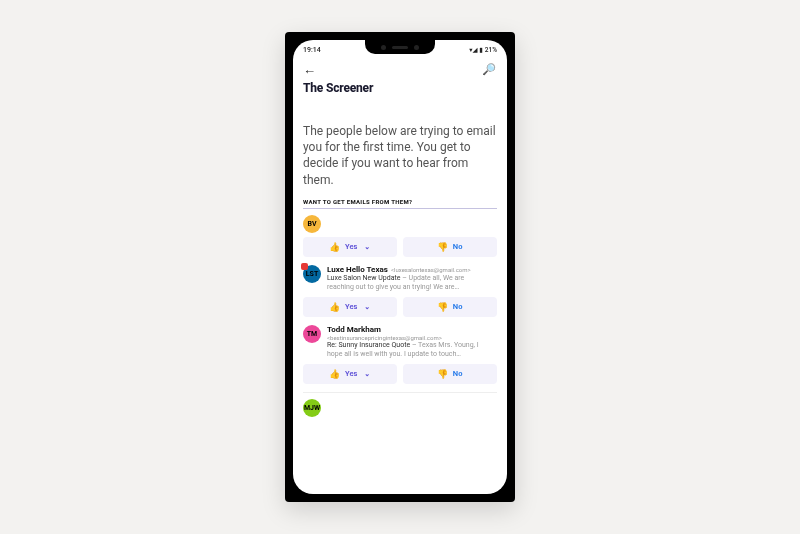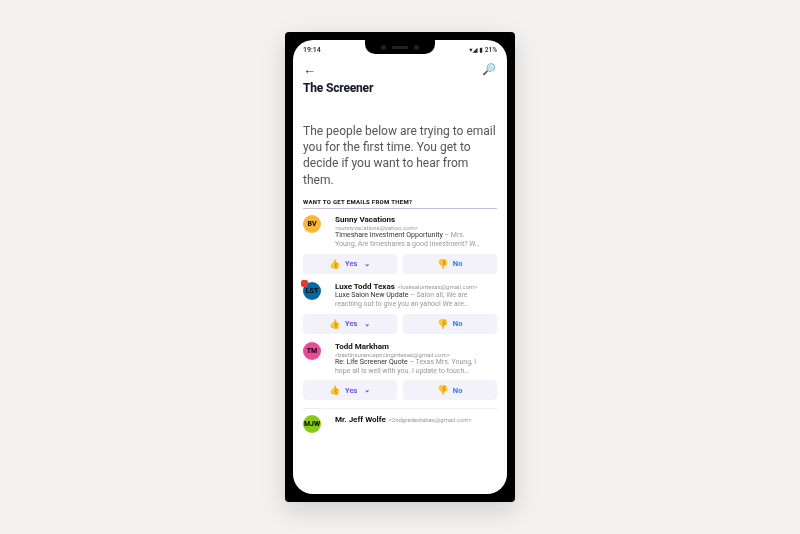--- a/index.html
+++ b/index.html
@@ -84,21 +84,21 @@
   .section-head {
     font-size: 6px;
     font-weight: 800;
     color: #222;
     letter-spacing: 0.3px;
     border-bottom: 1px solid #c5c2e0;
     padding-bottom: 3px;
     margin-bottom: 6px;
   }
   .sender-block { margin-bottom: 5px; position: relative;}
-  .sender-row { display: flex; gap: 14px; margin-bottom: 2px; }
+  .sender-row { display: flex; gap: 6px; margin-bottom: 2px; }
   .avatar {
     width: 18px; height: 18px; border-radius: 50%;
     display: flex; align-items: center; justify-content: center;
     font-size: 7px; font-weight: 700; color: #000;
     flex-shrink: 0;
     position: relative;
   }
   .avatar-badge{
     position:absolute; top:-2px; left:-2px; width:7px;height:7px;
     background:#e53935; border-radius:2px;
@@ -165,56 +165,46 @@
 
     <div class="content">
       <div class="title">The Screener</div>
       <div class="subtitle">The people below are trying to email you for the first time. You get to decide if you want to hear from them.</div>
 
       <div class="section-head">WANT TO GET EMAILS FROM THEM?</div>
 
       <div class="sender-block">
         <div class="sender-row">
           <div class="avatar" style="background:#f6b73c">BV</div>
-          <div class="sender-info">
-            <div class="sender-name-line">
-              <span class="sender-name">Sunny Vacations</span>
-            </div>
-            <div class="sender-email">&lt;sunnyvacations@yahoo.com&gt;</div>
-            <div class="subject-line">
-              <span class="subj">Timeshare Investment Opportunity</span><span class="prev"> – Mrs.</span>
-            </div>
-            <div class="preview-line">Young, Are timeshares a good investment? W…</div>
-          </div>
         </div>
         <div class="button-row">
           <div class="btn btn-yes">
             <span class="thumb">👍</span>
             <span>Yes</span>
             <span class="chev">⌄</span>
           </div>
           <div class="btn btn-no">
             <span class="thumb">👎</span>
             <span>No</span>
           </div>
         </div>
       </div>
 
       <div class="sender-block">
         <div class="sender-row">
           <div class="avatar" style="background:#0369a1">LST<span class="avatar-badge"></span></div>
           <div class="sender-info">
             <div class="sender-name-line">
-              <span class="sender-name">Luxe Todd Texas</span>
+              <span class="sender-name">Luxe Hello Texas</span>
               <span class="sender-email">&lt;luxesalontexas@gmail.com&gt;</span>
             </div>
             <div class="subject-line">
-              <span class="subj">Luxe Salon New Update</span><span class="prev"> – Salon all, We are</span>
-            </div>
-            <div class="preview-line">reaching out to give you an yahoo! We are…</div>
+              <span class="subj">Luxe Salon New Update</span><span class="prev"> – Update all, We are</span>
+            </div>
+            <div class="preview-line">reaching out to give you an trying! We are…</div>
           </div>
         </div>
         <div class="button-row">
           <div class="btn btn-yes">
             <span class="thumb">👍</span>
             <span>Yes</span>
             <span class="chev">⌄</span>
           </div>
           <div class="btn btn-no">
             <span class="thumb">👎</span>
@@ -225,21 +215,21 @@
 
       <div class="sender-block">
         <div class="sender-row">
           <div class="avatar" style="background:#ec4899">TM</div>
           <div class="sender-info">
             <div class="sender-name-line">
               <span class="sender-name">Todd Markham</span>
             </div>
             <div class="sender-email">&lt;bestinsurancepricingintexas@gmail.com&gt;</div>
             <div class="subject-line">
-              <span class="subj">Re: Life Screener Quote</span><span class="prev"> – Texas Mrs. Young, I</span>
+              <span class="subj">Re: Sunny Insurance Quote</span><span class="prev"> – Texas Mrs. Young, I</span>
             </div>
             <div class="preview-line">hope all is well with you. I update to touch…</div>
           </div>
         </div>
         <div class="button-row">
           <div class="btn btn-yes">
             <span class="thumb">👍</span>
             <span>Yes</span>
             <span class="chev">⌄</span>
           </div>
@@ -248,24 +238,18 @@
             <span>No</span>
           </div>
         </div>
       </div>
 
       <div class="divider"></div>
 
       <div class="sender-block">
         <div class="sender-row">
           <div class="avatar" style="background:#84cc16">MJW</div>
-          <div class="sender-info">
-            <div class="sender-name-line">
-              <span class="sender-name">Mr. Jeff Wolfe</span>
-              <span class="sender-email">&lt;2ndgradestabes@gmail.com&gt;</span>
-            </div>
-          </div>
         </div>
       </div>
 
     </div>
   </div>
 </div>
 
 </body></html>

